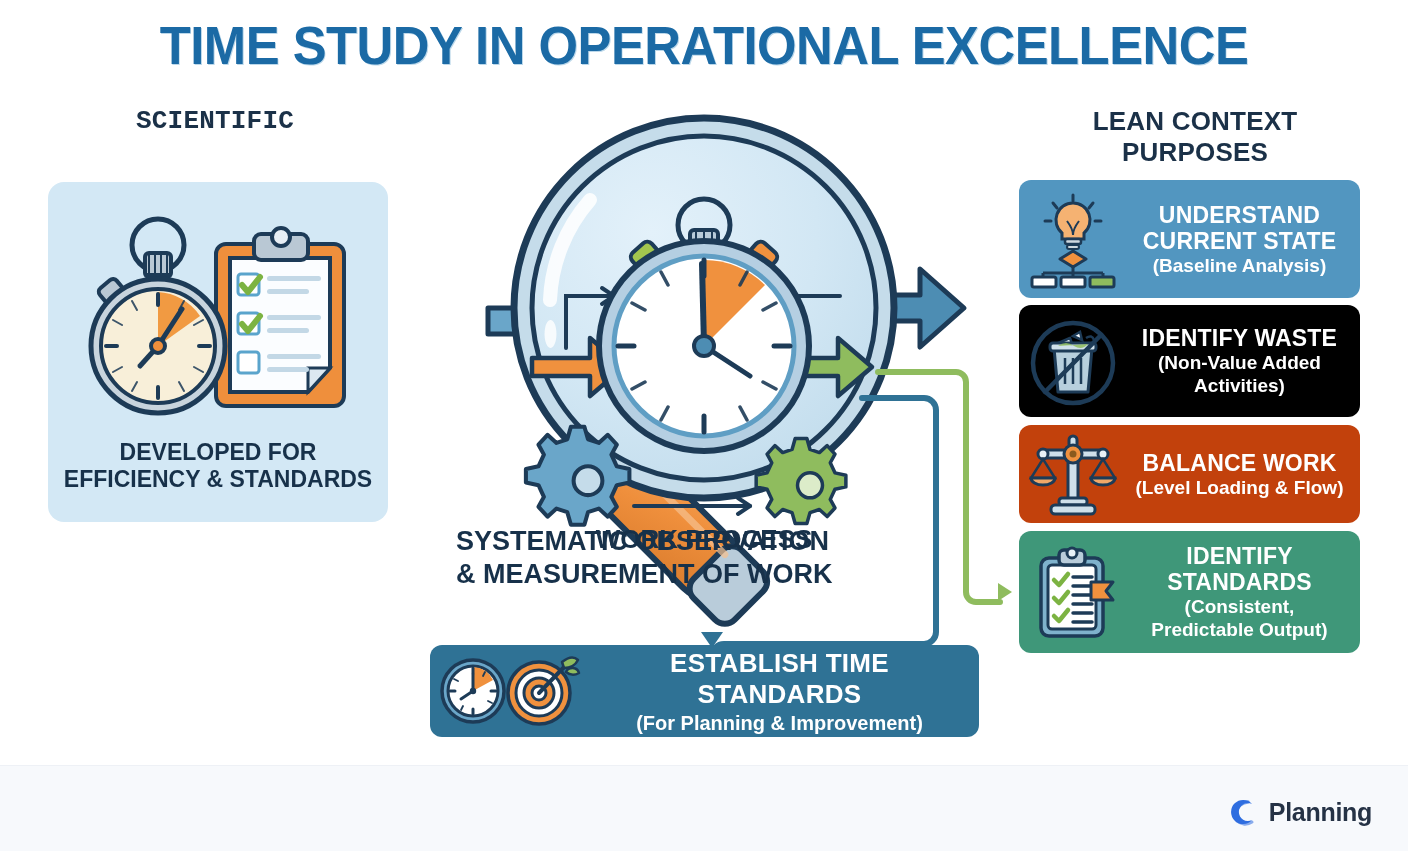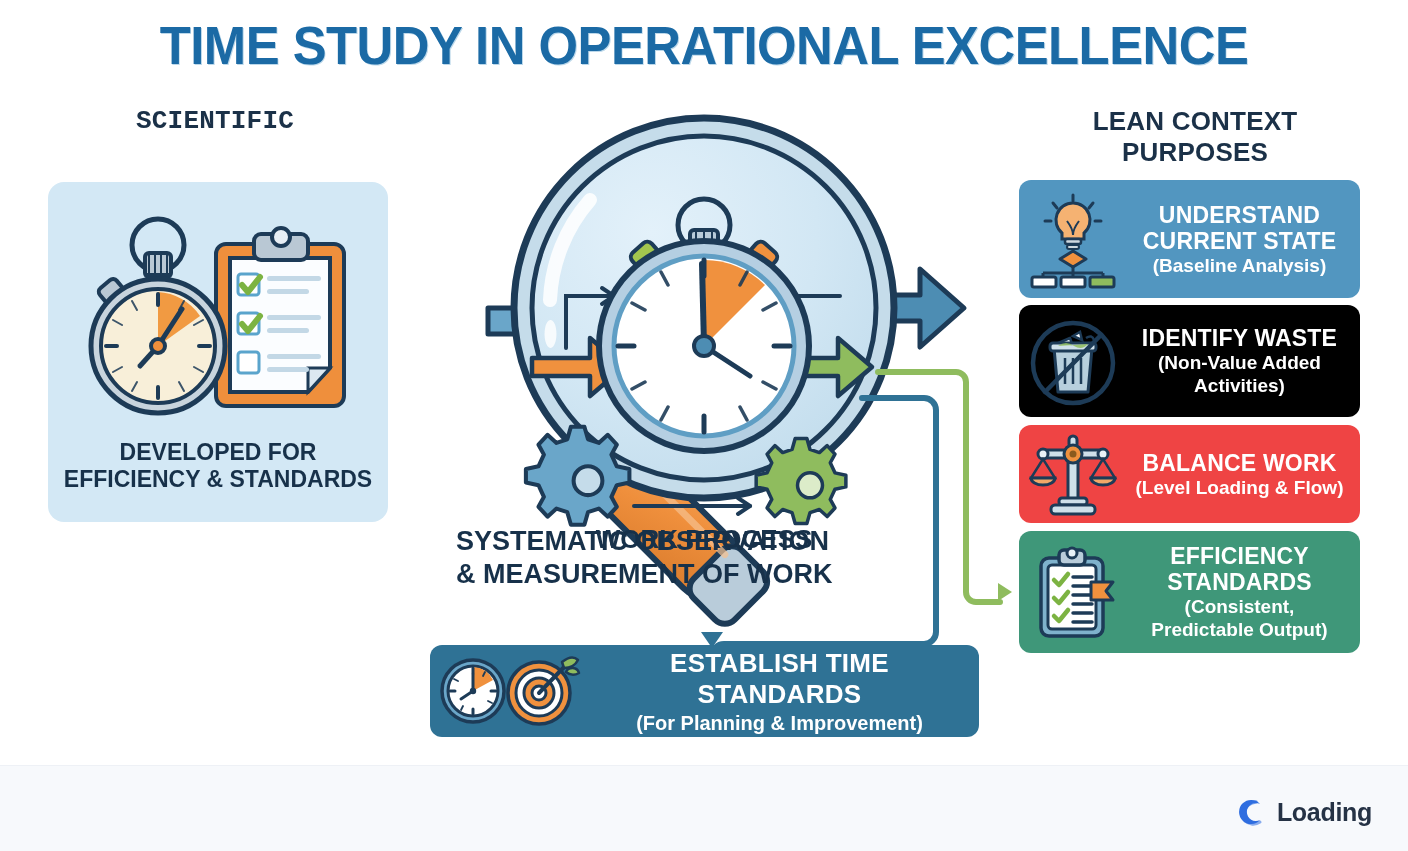--- a/index.html
+++ b/index.html
@@ -63,21 +63,21 @@
     border-radius:12px; display:flex; align-items:center;
     color:#ffffff; overflow:hidden;
   }
   .rpanel .ricon{ width:108px; flex:0 0 108px; display:flex; align-items:center; justify-content:center; }
   .rpanel .rtext{ flex:1; text-align:center; padding-right:8px; }
   .rpanel .rtitle{ font-weight:bold; font-size:23px; line-height:1.13; letter-spacing:0.2px; }
   .rpanel .rsub{ font-size:19px; line-height:1.15; margin-top:1px; font-weight:bold; }
 
   #rp0{ top:180px; height:118px; background:#5296c0; }
   #rp1{ top:305px; height:112px; background:#000000; }
-  #rp2{ top:425px; height:98px;  background:#ef4444; }
+  #rp2{ top:425px; height:98px;  background:#c2410c; }
   #rp3{ top:531px; height:122px; background:#3f9779; }
 
   
   .bottom-banner{
     position:absolute; left:430px; top:645px; width:549px; height:92px;
     background:#2f7295; border-radius:12px; display:flex; align-items:center;
     color:#fff;
   }
   .bottom-banner .bicons{ width:160px; flex:0 0 160px; display:flex; align-items:center; justify-content:center; gap:6px; }
   .bottom-banner .btext{ flex:1; text-align:center; padding-right:10px; }
@@ -376,21 +376,21 @@
             <path d="M44 42 h19"></path>
           <path d="M44 51 h19"></path>
             <path d="M44 60 h19"></path>
           <path d="M44 69 h19"></path>
             <path d="M44 78 h19"></path>
         </g>
         <path d="M62 38 h22 l-7 9 7 9 h-22 z" fill="#f0913e" stroke="#1d3b57" stroke-width="3" stroke-linejoin="round"></path>
       </svg>
     </div>
     <div class="rtext">
-      <div class="rtitle">EFFICIENCY</div>
+      <div class="rtitle">IDENTIFY</div>
       <div class="rtitle">STANDARDS</div>
       <div class="rsub">(Consistent,</div>
       <div class="rsub">Predictable Output)</div>
     </div>
   </div>
 
   <div class="bottom-banner">
     <div class="bicons">
       <svg width="150" height="74" viewBox="0 0 150 74">
 
@@ -434,16 +434,16 @@
 
   <div class="footer-strip"></div>
   <div class="logo-wrap">
     <span>
       <svg width="34" height="34" viewBox="0 0 34 34">
         <path d="M26 9 A12 12 0 1 0 26 25 A9 9 0 1 1 26 9 Z" fill="#2f6ee0"></path>
         <path d="M22 7 A12.5 12.5 0 0 0 10 17" fill="none" stroke="#2f6ee0" stroke-width="3.5" stroke-linecap="round" opacity="0.65"></path>
         <path d="M11 26 a12 12 0 0 0 15 1" fill="none" stroke="#2f6ee0" stroke-width="3" stroke-linecap="round" opacity="0.55"></path>
       </svg>
     </span>
-    <span class="logo-text">Loading</span>
+    <span class="logo-text">Planning</span>
   </div>
 
 </div>
 
 </body></html>

